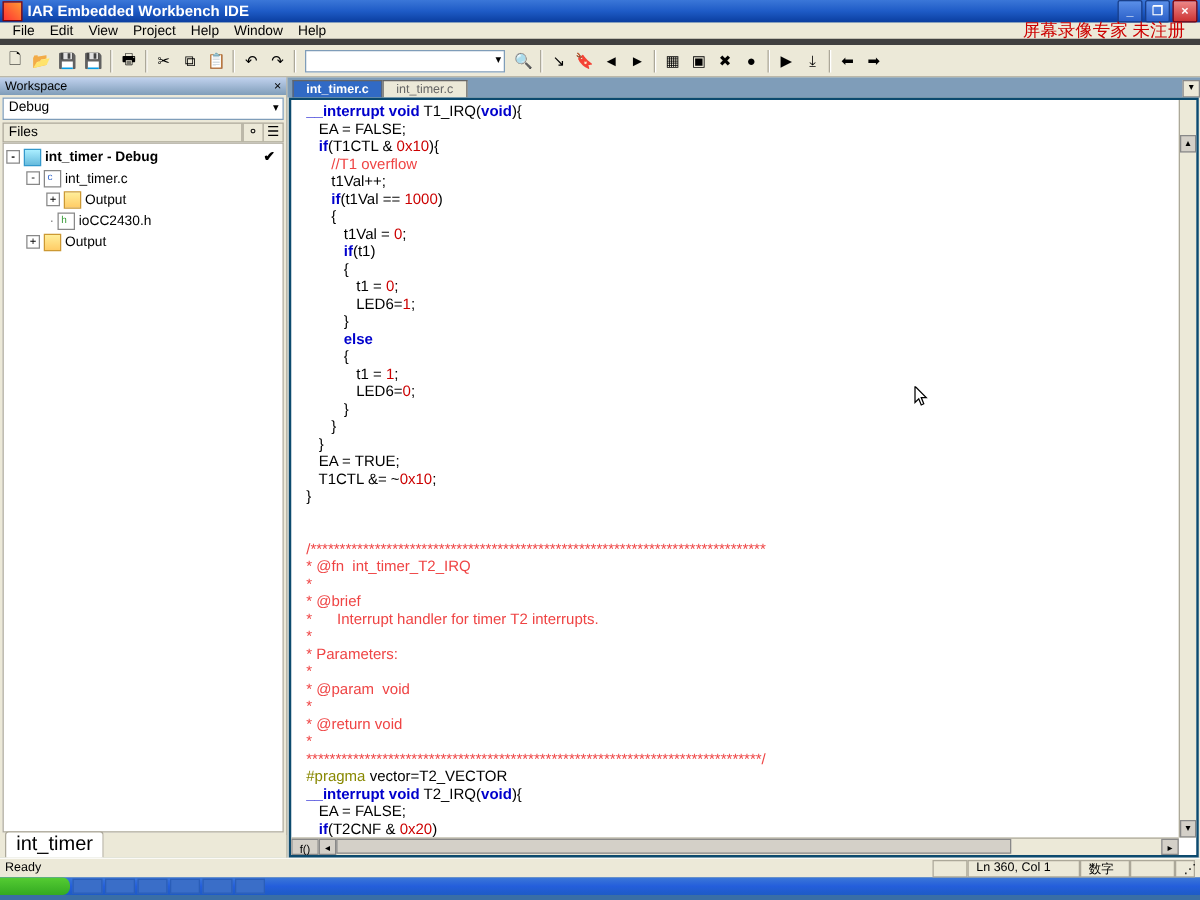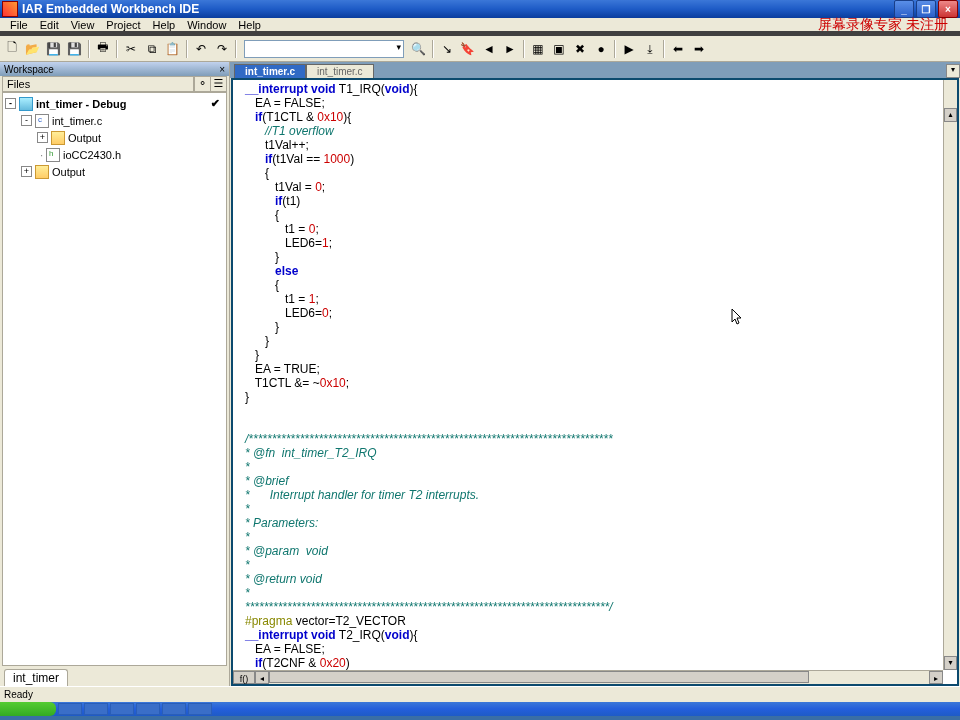--- a/index.html
+++ b/index.html
@@ -39,21 +39,21 @@
 .node .dot { width:9px; display:inline-block; text-align:center; color:#888;}
 .node .ficon { width:14px; height:14px; margin-right:3px; display:inline-block;}
 .ic-proj { background:linear-gradient(#aef,#6bd); border:1px solid #39c;}
 .ic-c { background:#fff; border:1px solid #888; position:relative;}
 .ic-c:after{content:"c"; position:absolute; font-size:8px; left:2px; top:0; color:#36c;}
 .ic-out { background:linear-gradient(#fe9,#fc6); border:1px solid #c93;}
 .ic-h { background:#fff; border:1px solid #888; position:relative;}
 .ic-h:after{content:"h"; position:absolute; font-size:8px; left:2px; top:0; color:#393;}
 .node.bold { font-weight:bold; }
 .ws-tabs { height:18px; background:#ece9d8; display:flex; align-items:flex-end; padding:0 4px;}
-.ws-tab { background:#fff; border:1px solid #aca899; border-bottom:none; padding:1px 8px; font-size:12px; border-radius:3px 3px 0 0;}
+.ws-tab { background:#fff; border:1px solid #aca899; border-bottom:none; padding:1px 8px; font-size:16px; border-radius:3px 3px 0 0;}
 
 .editor-area { flex:1; display:flex; flex-direction:column; background:#ece9d8;}
 .editor-tabs { height:16px; background:#7f9db9; display:flex; align-items:flex-end; padding-left:4px;}
 .etab { padding:1px 10px; font-size:10px; background:#d4d0c8; border:1px solid #666; border-bottom:none; margin-right:0; cursor:pointer;}
 .etab.active { background:#316ac5; color:#fff; font-weight:bold;}
 .etab.dim { background:#ece9d8; color:#666;}
 .editor-tabs .spacer { flex:1; }
 .editor-tabs .scrl { width:14px; height:14px; background:#ece9d8; border:1px solid #888; font-size:8px; text-align:center; cursor:pointer;}
 
 .code { flex:1; background:#fff; border:2px solid #0c4a6e; margin:0 1px; font-family:"Courier New",monospace; font-size:12px; line-height:14px; padding:2px 0 2px 12px; overflow:hidden; white-space:pre; position:relative;}
@@ -62,21 +62,21 @@
 .code .scroll-v .track { position:absolute; top:14px; bottom:14px; left:0; right:0;}
 .code .scroll-v .arr.bot { position:absolute; bottom:0; left:0; right:0;}
 .code .scroll-h { position:absolute; left:0; right:14px; bottom:0; height:14px; background:#ece9d8; border-top:1px solid #aca899; display:flex;}
 .code .scroll-h .arr { width:14px; background:#d4d0c8; border:1px solid #888; font-size:8px; text-align:center; cursor:pointer;}
 .code .scroll-h .track { flex:1;}
 .code .scroll-h .fbtn { width:22px; background:#d4d0c8; border:1px solid #888; font-size:9px; text-align:center; cursor:pointer;}
 .code .scroll-h .thumb { width:540px; height:12px; background:#d4d0c8; border:1px solid #888; margin-left:0;}
 
 .kw { color:#0000cc; font-weight:bold;}
 .num { color:#cc0000;}
-.cm { color:#0f766e; font-style:italic;}
+.cm { color:#ef4444; }
 .pp { color:#888800;}
 
 .cursor { position:absolute; left:498px; top:229px; font-size:14px; pointer-events:none;}
 .cursor svg { width:14px; height:18px;}
 
 .statusbar { height:16px; background:#ece9d8; border-top:1px solid #fff; display:flex; align-items:center; font-size:10px; padding:0 4px;}
 .statusbar .cell { border:1px solid #aca899; padding:0 6px; height:14px; display:flex; align-items:center;}
 .statusbar .fill { flex:1;}
 .statusbar .right { display:flex; gap:0;}
 
@@ -143,20 +143,21 @@
   <div class="tbtn">➡</div>
 </div>
 
 <div class="client">
 
   <div class="workspace">
     <div class="ws-title">
       <span>Workspace</span>
       <span class="x">×</span>
     </div>
+    <div class="ws-combo"><span>Debug</span></div>
     <div class="ws-header">
       <div class="col">Files</div>
       <div class="btn">⚬</div>
       <div class="btn">☰</div>
     </div>
     <div class="tree">
       <div class="node bold">
         <span class="exp">-</span>
         <span class="ficon ic-proj"></span>
         <span>int_timer - Debug</span>
@@ -259,20 +260,27 @@
         <div class="arr">▸</div>
       </div>
     </div>
   </div>
 
 </div>
 
 <div class="statusbar">
   <span>Ready</span>
   <span class="fill"></span>
+  <div class="right">
+    <div class="cell" style="width:28px"></div>
+    <div class="cell" style="width:90px">Ln 360, Col 1</div>
+    <div class="cell" style="width:40px">数字</div>
+    <div class="cell" style="width:36px"></div>
+    <div class="cell" style="width:16px">⋰</div>
+  </div>
 </div>
 
 <div class="taskbar">
   <div class="start"></div>
   <div class="titem"></div>
   <div class="titem"></div>
   <div class="titem"></div>
   <div class="titem"></div>
   <div class="titem"></div>
   <div class="titem"></div>

